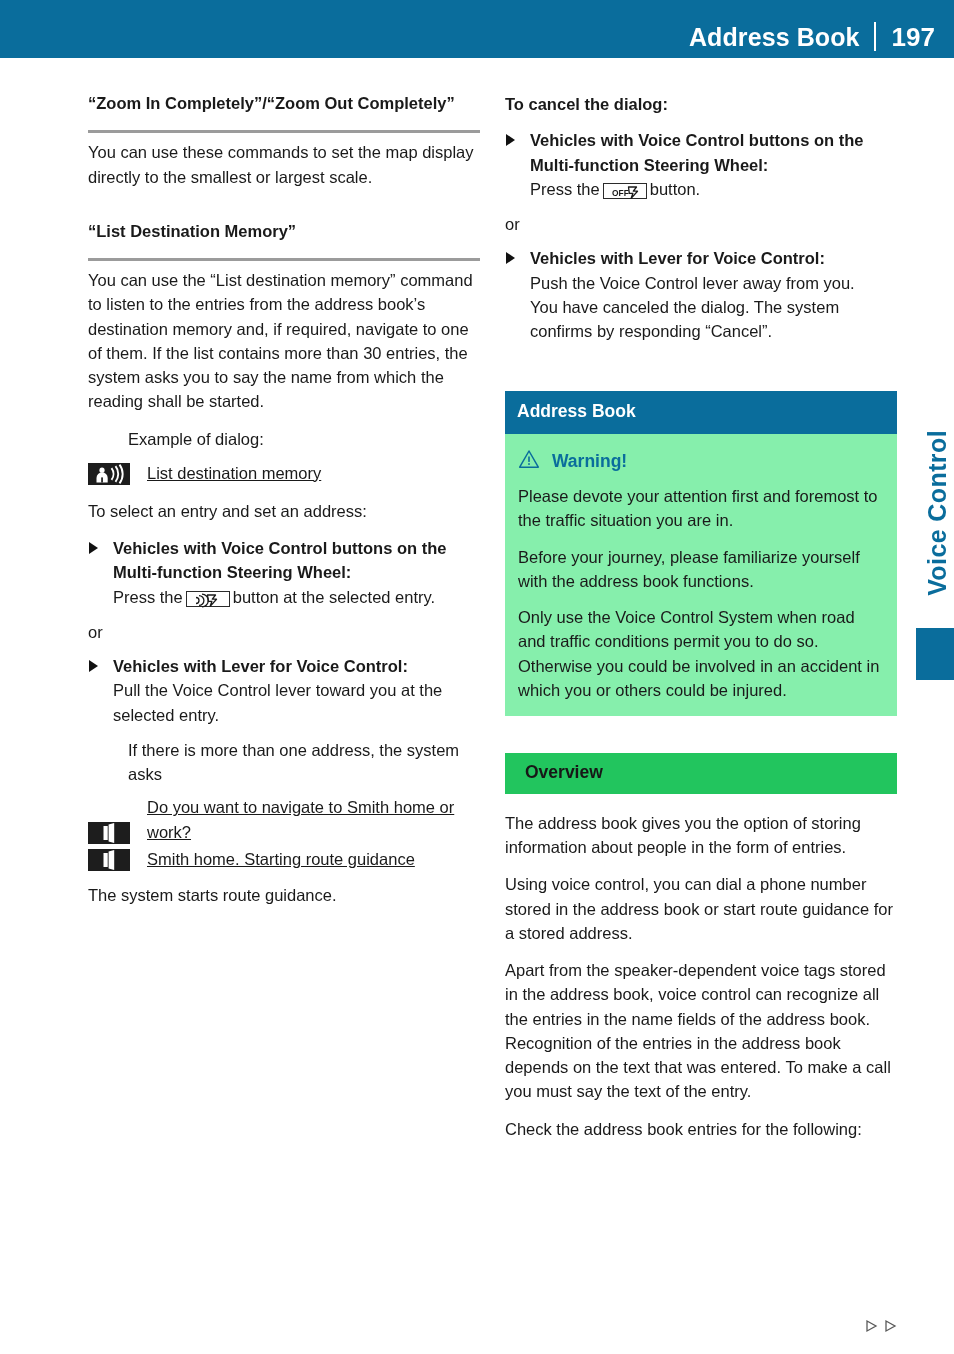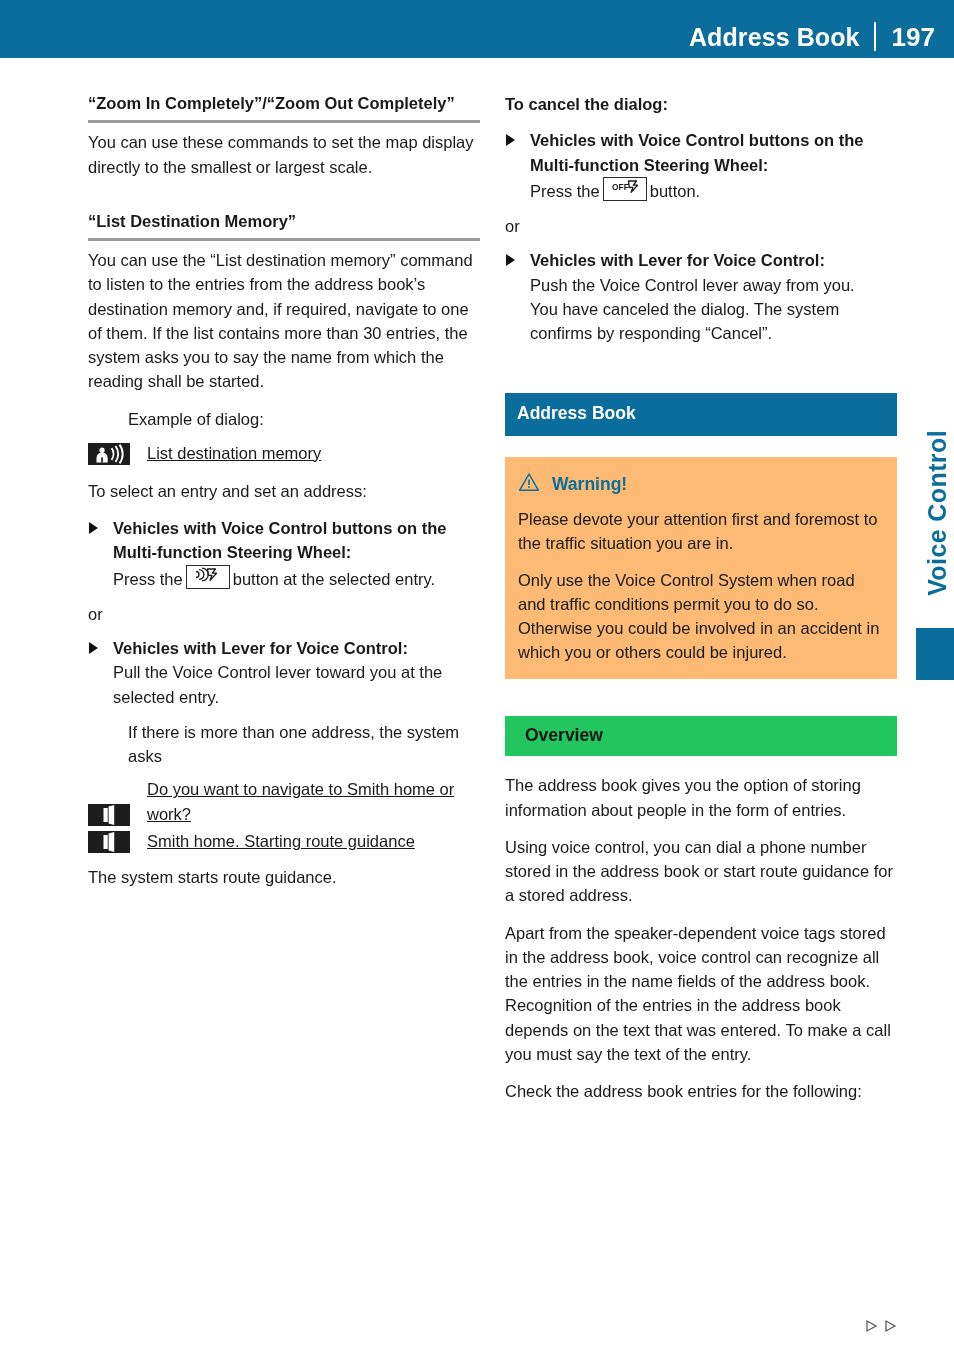--- a/index.html
+++ b/index.html
@@ -67,21 +67,21 @@
   p { margin: 0 0 13px 0; }
   p.tight { margin-bottom: 9px; margin-left: 40px; }
 
   
   .sub-heading {
     font-weight: bold;
     font-size: 16.5px;
     line-height: 1.35;
     margin: 0 0 7px 0;
     border-bottom: 3px solid #9b9b9b;
-    padding-bottom: 6px;
+    padding-bottom: 16px;
   }
   .sub-heading.spaced { margin-top: 31px; }
 
   .lead-bold {
     font-weight: bold;
     margin: 0 0 12px 0;
   }
 
   
   .bullet-block {
@@ -101,21 +101,21 @@
   .bullet-title { font-weight: bold; display: block; }
   .bullet-body  { display: block; }
 
   .or-line { margin: 0 0 10px 0; }
 
   
   .key-btn {
     display: inline-block;
     border: 1.6px solid #2b2b2b;
     min-width: 44px;
-    height: 24px;
+    height: 16px;
     vertical-align: -4px;
     margin: 0 3px;
     position: relative;
     background: #fff;
     box-sizing: border-box;
   }
   .key-btn svg { position: absolute; left: 0; top: 0; }
 
   
   .dialog-row {
@@ -145,23 +145,22 @@
     padding: 8px 12px 9px 12px;
   }
   .box-title-grey {
     background: #22c55e;
     color: #171717;
     font-weight: bold;
     font-size: 17.5px;
     padding: 7px 12px 8px 20px;
   }
   .warning-box {
-    background: #fdba74;
+    background: #86efac;
     padding: 15px 13px 14px 13px;
-    margin-top: 21px;
   }
   .warning-head {
     display: flex;
     align-items: center;
     margin-bottom: 9px;
   }
   .warn-tri { margin-right: 12px; }
   .warning-label {
     color: #0a6d9c;
     font-weight: bold;
@@ -323,20 +322,21 @@
       <span class="warn-tri">
         <svg width="22" height="20" viewBox="0 0 22 20">
           <path d="M11 2 L20.3 18.2 H1.7 Z" fill="none" stroke="#0a6d9c" stroke-width="1.5" stroke-linejoin="round"></path>
           <rect x="10.2" y="7.5" width="1.6" height="5.4" fill="#0a6d9c"></rect>
           <rect x="10.2" y="14.2" width="1.6" height="1.7" fill="#0a6d9c"></rect>
         </svg>
       </span>
       <span class="warning-label">Warning!</span>
     </div>
     <p>Please devote your attention first and foremost to the traffic situation you are in.</p>
+    <p>Before your journey, please familiarize yourself with the address book functions.</p>
     <p>Only use the Voice Control System when road and traffic conditions permit you to do so. Otherwise you could be involved in an accident in which you or others could be injured.</p>
   </div>
 
   <div class="section-gap"></div>
 
   <div class="box-title-grey">Overview</div>
 
   <div class="after-box-gap"></div>
 
   <p>The address book gives you the option of storing information about people in the form of entries.</p>

